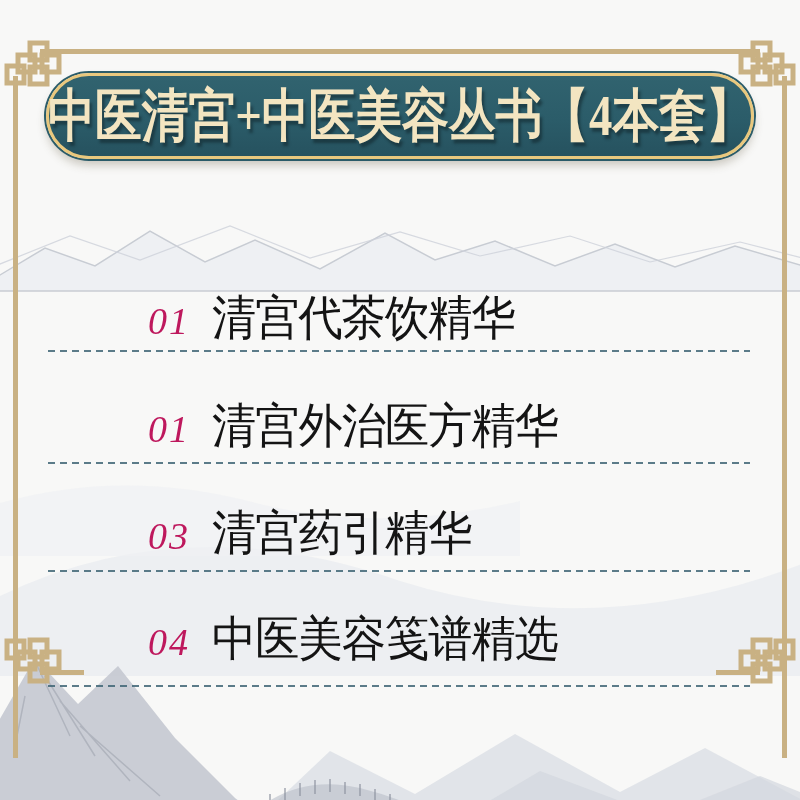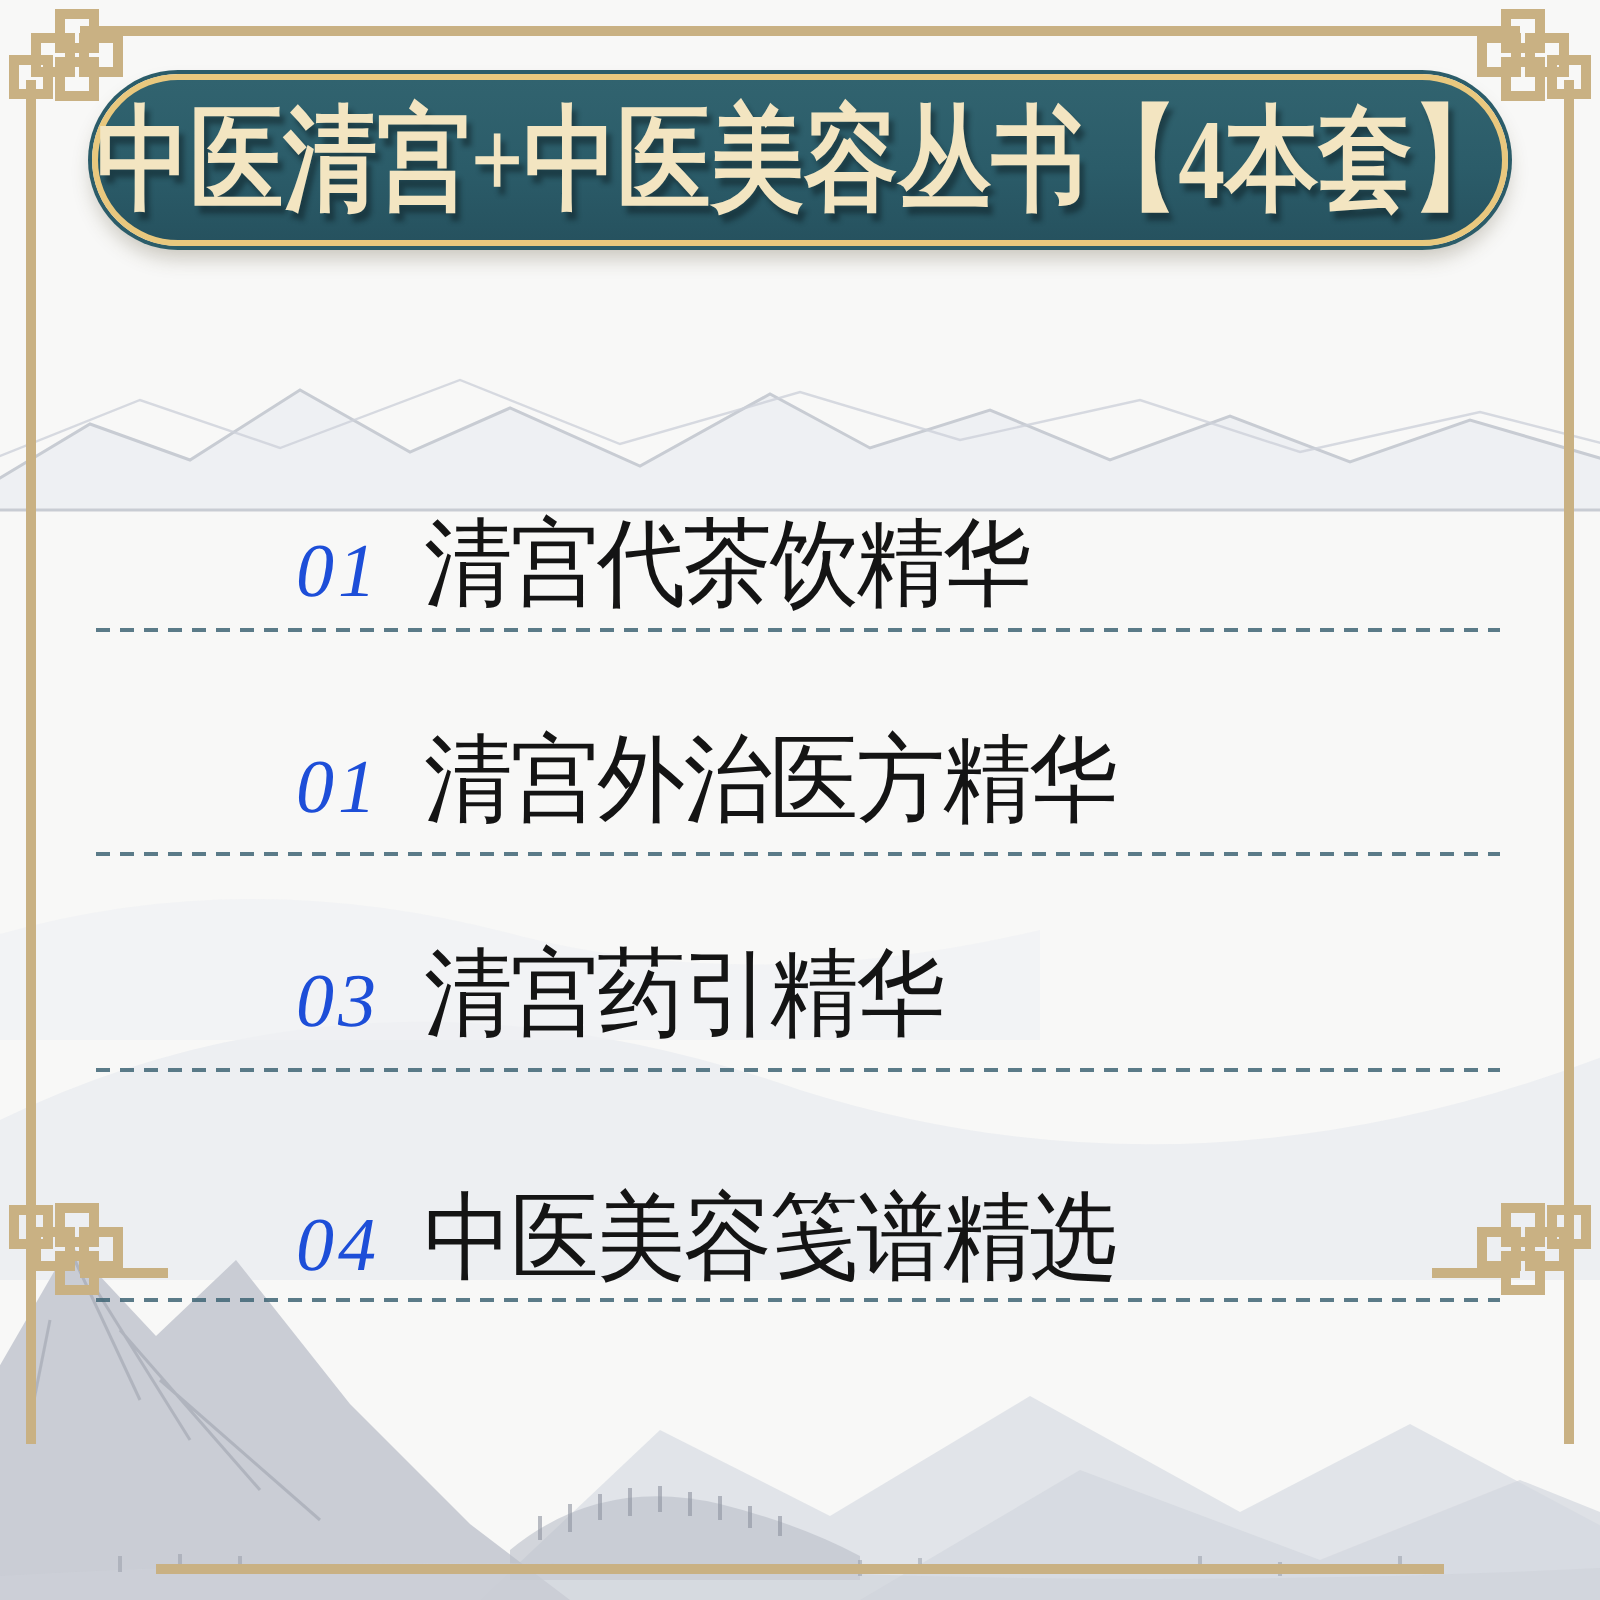--- a/index.html
+++ b/index.html
@@ -1,21 +1,21 @@
 <!DOCTYPE html>
 <html><head>
 <meta charset="utf-8">
 <style>
   html,body{margin:0;padding:0;}
   body{
     width:800px;height:800px;overflow:hidden;position:relative;
     background:#f8f8f7;
     font-family:"Liberation Serif","DejaVu Serif",serif;
   }
-  .stage{position:absolute;inset:0;width:800px;height:652px;}
+  .stage{position:absolute;inset:0;width:800px;height:652px;margin-top:36px;}
   
   .bg-svg{position:absolute;inset:0;z-index:0;}
   
   .frame-line{position:absolute;background:#c9b183;z-index:2;}
   .frame-top{left:78px;right:78px;top:13px;height:5px;}
   .frame-bottom{left:78px;right:78px;top:782px;height:5px;}
   .frame-left{left:13px;width:5px;top:78px;height:644px;}
   .frame-right{left:782px;width:5px;top:78px;height:644px;}
   .corner{position:absolute;width:84px;height:84px;z-index:2;}
   .corner svg{display:block;width:84px;height:84px;}
@@ -38,23 +38,23 @@
   }
   
   .subtitle{
     position:absolute;left:0;right:0;top:142px;z-index:2;
     text-align:center;font-size:29px;color:#2f566a;
     letter-spacing:7px;font-family:"Liberation Sans","DejaVu Sans",sans-serif;
   }
   
   .book-list{position:absolute;left:48px;right:48px;top:0;z-index:2;}
   .book-item{position:absolute;left:0;right:0;display:flex;align-items:baseline;}
-  .item-1{top:250px;} .item-2{top:358px;} .item-3{top:465px;} .item-4{top:587px;}
+  .item-1{top:250px;} .item-2{top:358px;} .item-3{top:465px;} .item-4{top:571px;}
   .item-number{
-    margin-left:100px;width:64px;font-style:italic;font-size:38px;color:#1d4ed8;
+    margin-left:100px;width:64px;font-style:italic;font-size:38px;color:#be185d;
     letter-spacing:2px;flex:none;
   }
   .item-title{
     font-size:48px;color:#141414;letter-spacing:-1px;white-space:nowrap;
     transform:scaleX(.92);transform-origin:left;
   }
   .divider{
     position:absolute;left:0;right:2px;height:2px;opacity:.85;
     background:repeating-linear-gradient(90deg,#3f6575 0 7px,transparent 7px 12px);
   }

